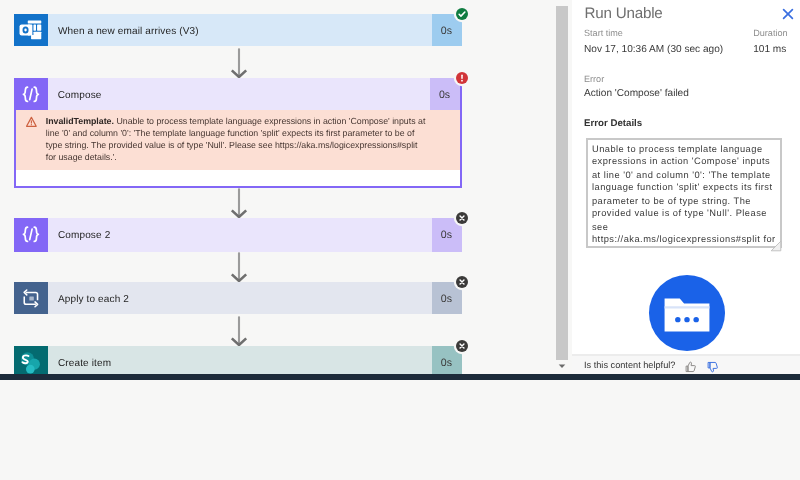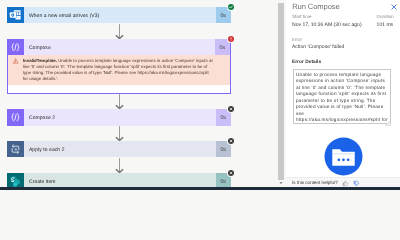--- a/index.html
+++ b/index.html
@@ -215,21 +215,21 @@
   <div class="scrollbar">
     <div class="sb-thumb"></div>
     <div class="sb-arrow">
       <svg width="6" height="6" viewBox="0 0 8 8">
           <path d="M1.8 3 L4 5.4 L6.2 3" fill="#6b6b6b"></path>
         </svg>
     </div>
   </div>
 
   <div class="panel">
-    <div class="ptitle">Run Compose</div>
+    <div class="ptitle">Run Unable</div>
 
     <div class="lbl" style="left:6px;top:15.4px;">Start time</div>
     <div class="val" style="left:6px;top:22.6px;">Nov 17, 10:36 AM (30 sec ago)</div>
 
     <div class="lbl" style="left:90.6px;top:15.4px;">Duration</div>
     <div class="val" style="left:90.6px;top:22.6px;">101 ms</div>
 
     <div class="lbl" style="left:6px;top:37.6px;">Error</div>
     <div class="val" style="left:6px;top:44.7px;">Action 'Compose' failed</div>
 

